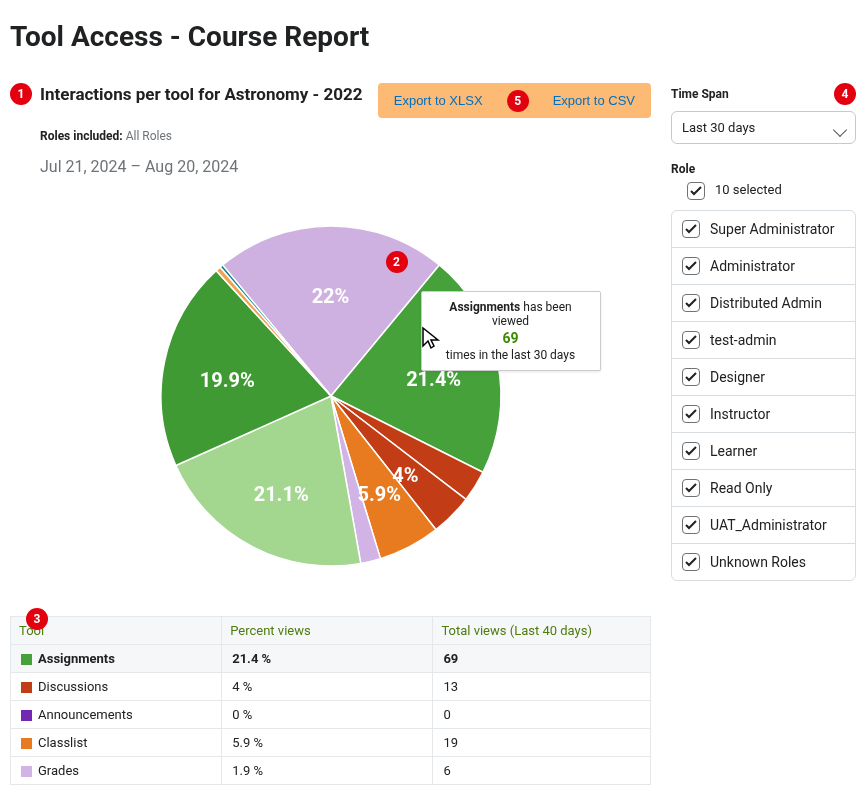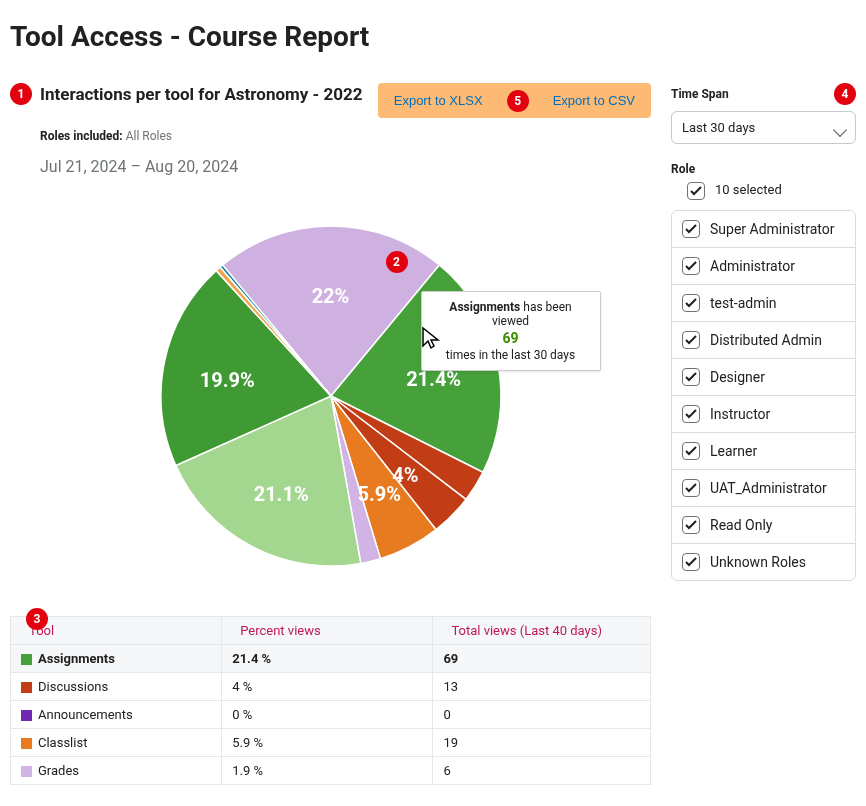--- a/index.html
+++ b/index.html
@@ -204,24 +204,24 @@
   .table-wrap { position: relative; }
   table {
     width: 100%;
     border-collapse: collapse;
     font-size: 13px;
     margin-top: 14px;
   }
   thead th {
     text-align: left;
     font-weight: 400;
-    color: #be185d;
+    color: #4d7c0f;
     background: #f6f7f8;
     border: 1px solid #e5e8ea;
-    padding: 6px 18px;
+    padding: 6px 8px;
   }
   tbody td {
     border: 1px solid #e5e8ea;
     padding: 6px 10px;
   }
   tbody tr.hl td {
     font-weight: 700;
     background: #f6f7f8;
   }
   .swatch {
@@ -374,36 +374,36 @@
             </svg>
           </span>
           <span>Administrator</span>
         </div>
         <div class="role-item">
           <span class="chk">
             <svg width="12" height="10" viewBox="0 0 12 10">
               <path d="M1 5 L4 8 L11 1" stroke="#202122" stroke-width="2" fill="none"></path>
             </svg>
           </span>
+          <span>Distributed Admin</span>
+        </div>
+        <div class="role-item">
+          <span class="chk">
+            <svg width="12" height="10" viewBox="0 0 12 10">
+              <path d="M1 5 L4 8 L11 1" stroke="#202122" stroke-width="2" fill="none"></path>
+            </svg>
+          </span>
           <span>test-admin</span>
         </div>
         <div class="role-item">
           <span class="chk">
             <svg width="12" height="10" viewBox="0 0 12 10">
               <path d="M1 5 L4 8 L11 1" stroke="#202122" stroke-width="2" fill="none"></path>
             </svg>
           </span>
-          <span>Distributed Admin</span>
-        </div>
-        <div class="role-item">
-          <span class="chk">
-            <svg width="12" height="10" viewBox="0 0 12 10">
-              <path d="M1 5 L4 8 L11 1" stroke="#202122" stroke-width="2" fill="none"></path>
-            </svg>
-          </span>
           <span>Designer</span>
         </div>
         <div class="role-item">
           <span class="chk">
             <svg width="12" height="10" viewBox="0 0 12 10">
               <path d="M1 5 L4 8 L11 1" stroke="#202122" stroke-width="2" fill="none"></path>
             </svg>
           </span>
           <span>Instructor</span>
         </div>
@@ -414,29 +414,29 @@
             </svg>
           </span>
           <span>Learner</span>
         </div>
         <div class="role-item">
           <span class="chk">
             <svg width="12" height="10" viewBox="0 0 12 10">
               <path d="M1 5 L4 8 L11 1" stroke="#202122" stroke-width="2" fill="none"></path>
             </svg>
           </span>
+          <span>Read Only</span>
+        </div>
+        <div class="role-item">
+          <span class="chk">
+            <svg width="12" height="10" viewBox="0 0 12 10">
+              <path d="M1 5 L4 8 L11 1" stroke="#202122" stroke-width="2" fill="none"></path>
+            </svg>
+          </span>
           <span>UAT_Administrator</span>
-        </div>
-        <div class="role-item">
-          <span class="chk">
-            <svg width="12" height="10" viewBox="0 0 12 10">
-              <path d="M1 5 L4 8 L11 1" stroke="#202122" stroke-width="2" fill="none"></path>
-            </svg>
-          </span>
-          <span>Read Only</span>
         </div>
         <div class="role-item">
           <span class="chk">
             <svg width="12" height="10" viewBox="0 0 12 10">
               <path d="M1 5 L4 8 L11 1" stroke="#202122" stroke-width="2" fill="none"></path>
             </svg>
           </span>
           <span>Unknown Roles</span>
         </div>
       </div>

